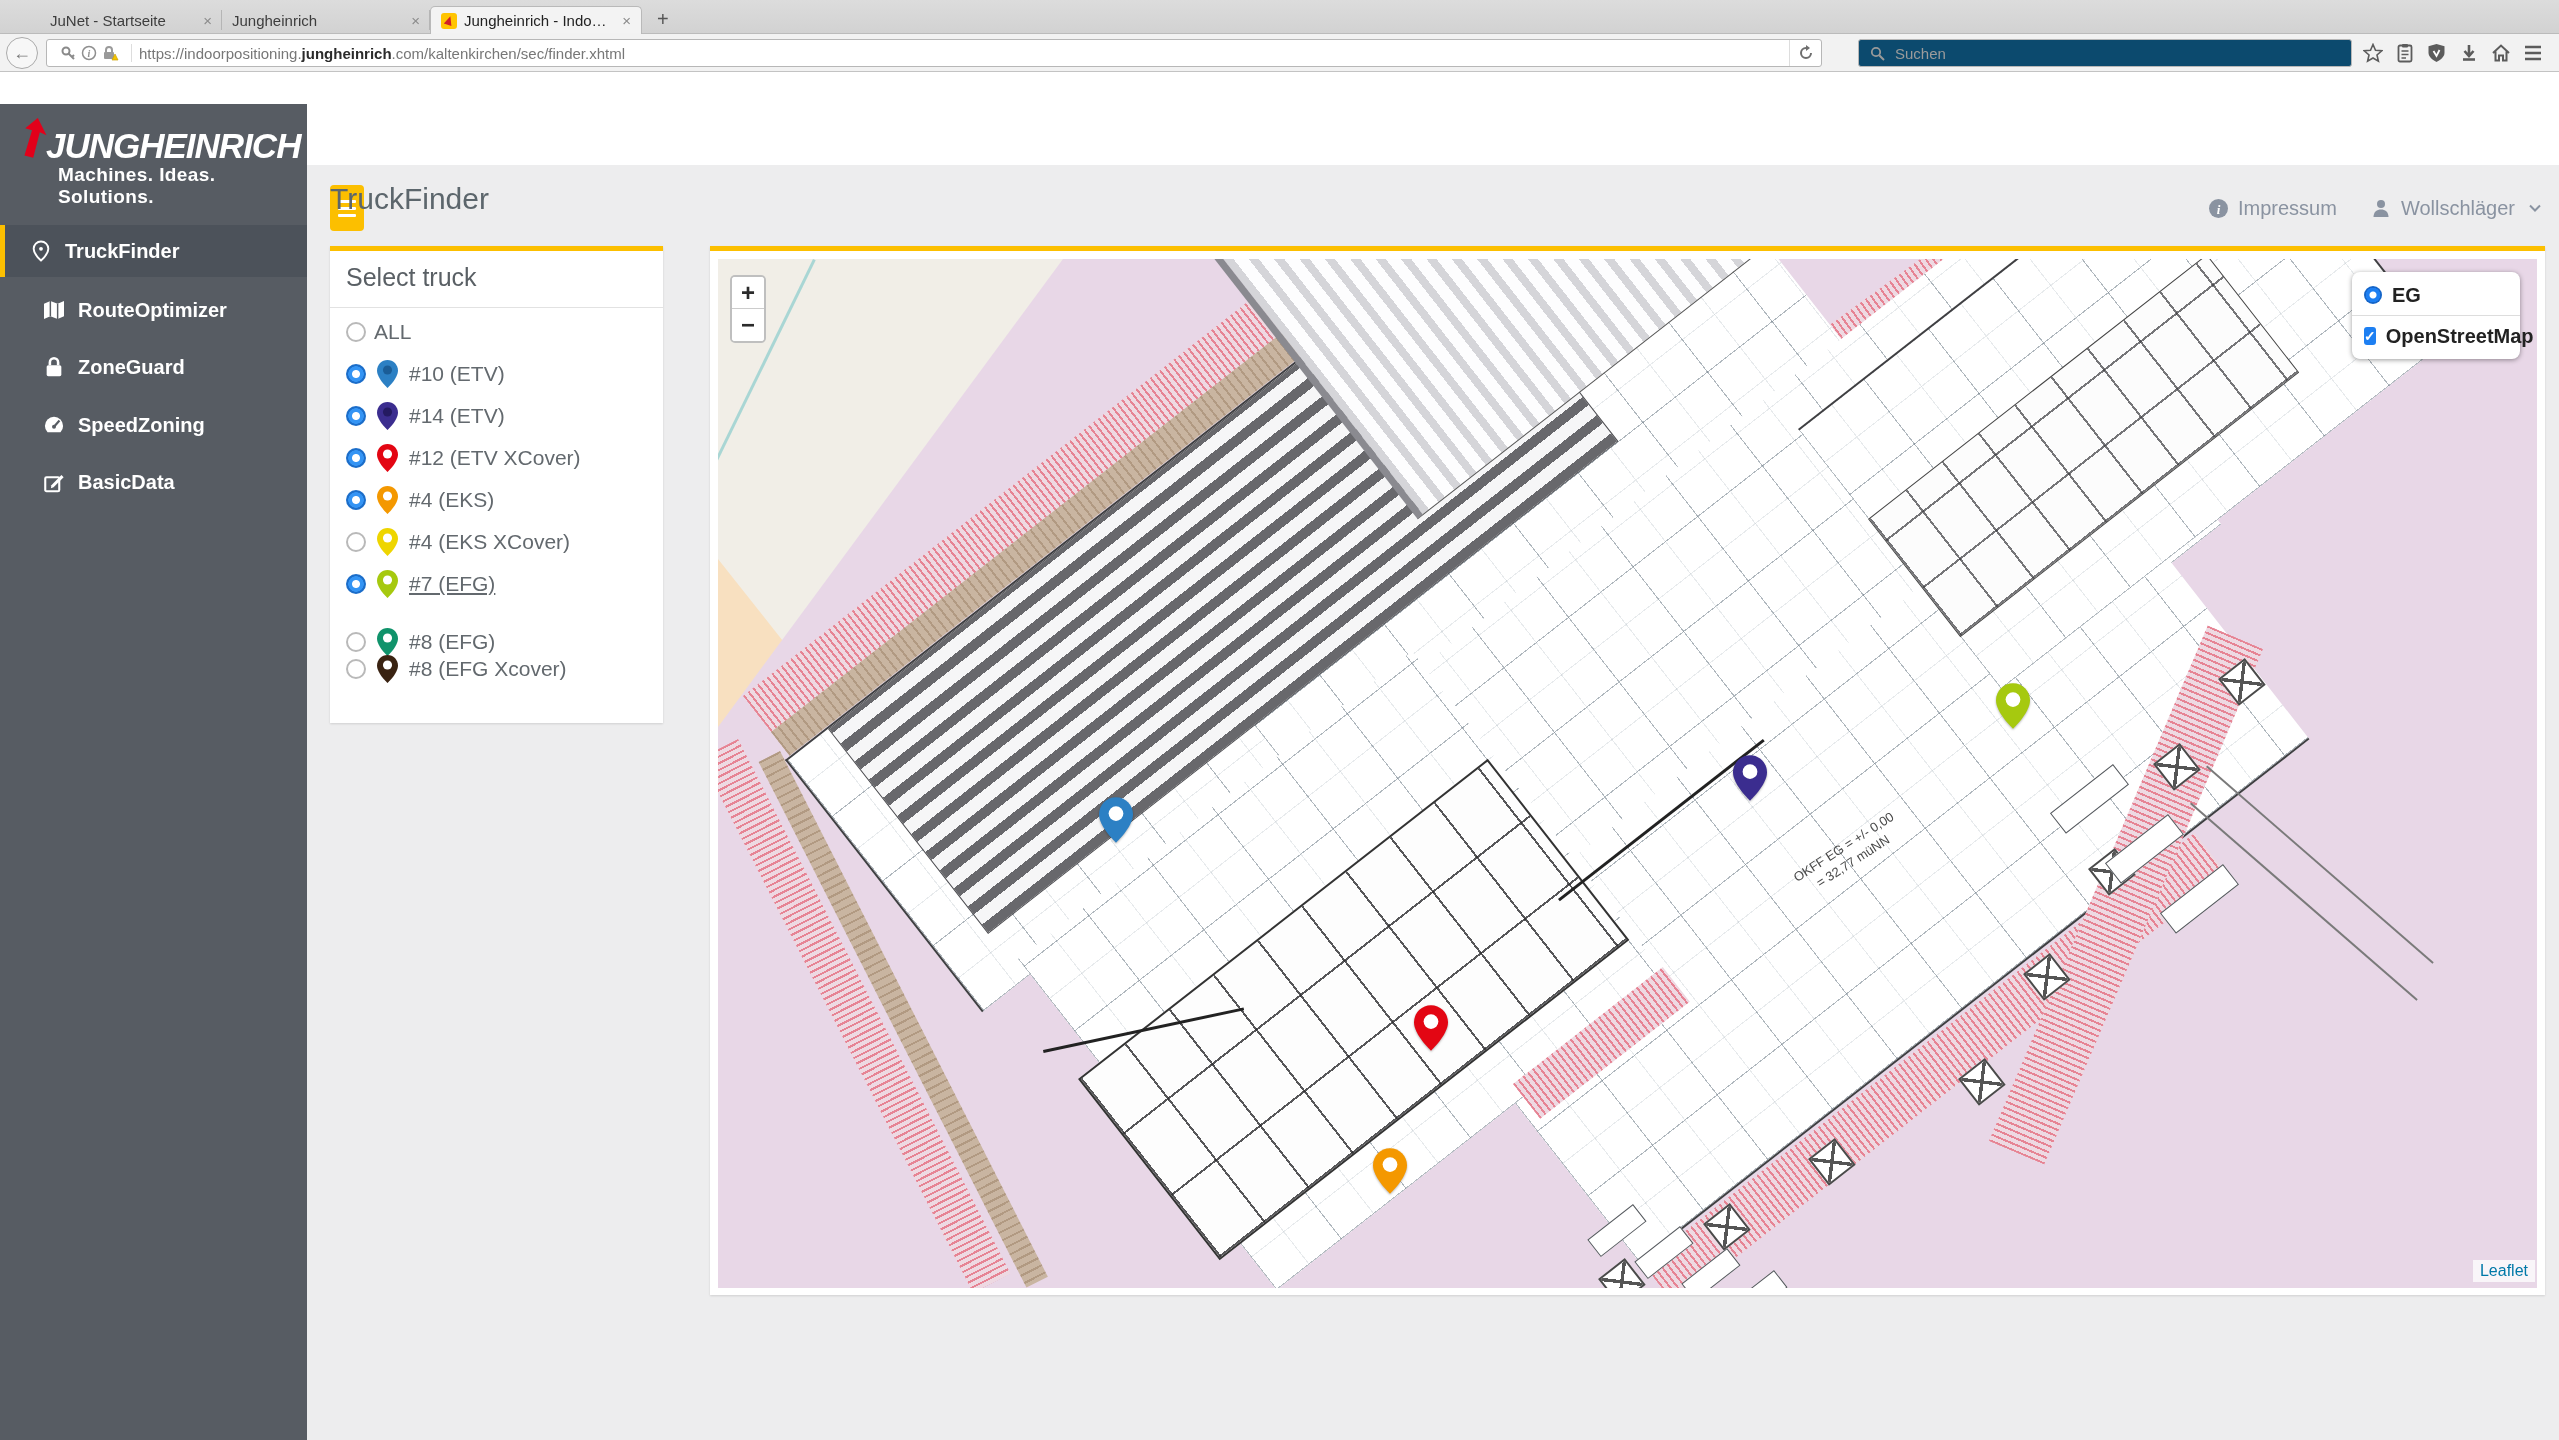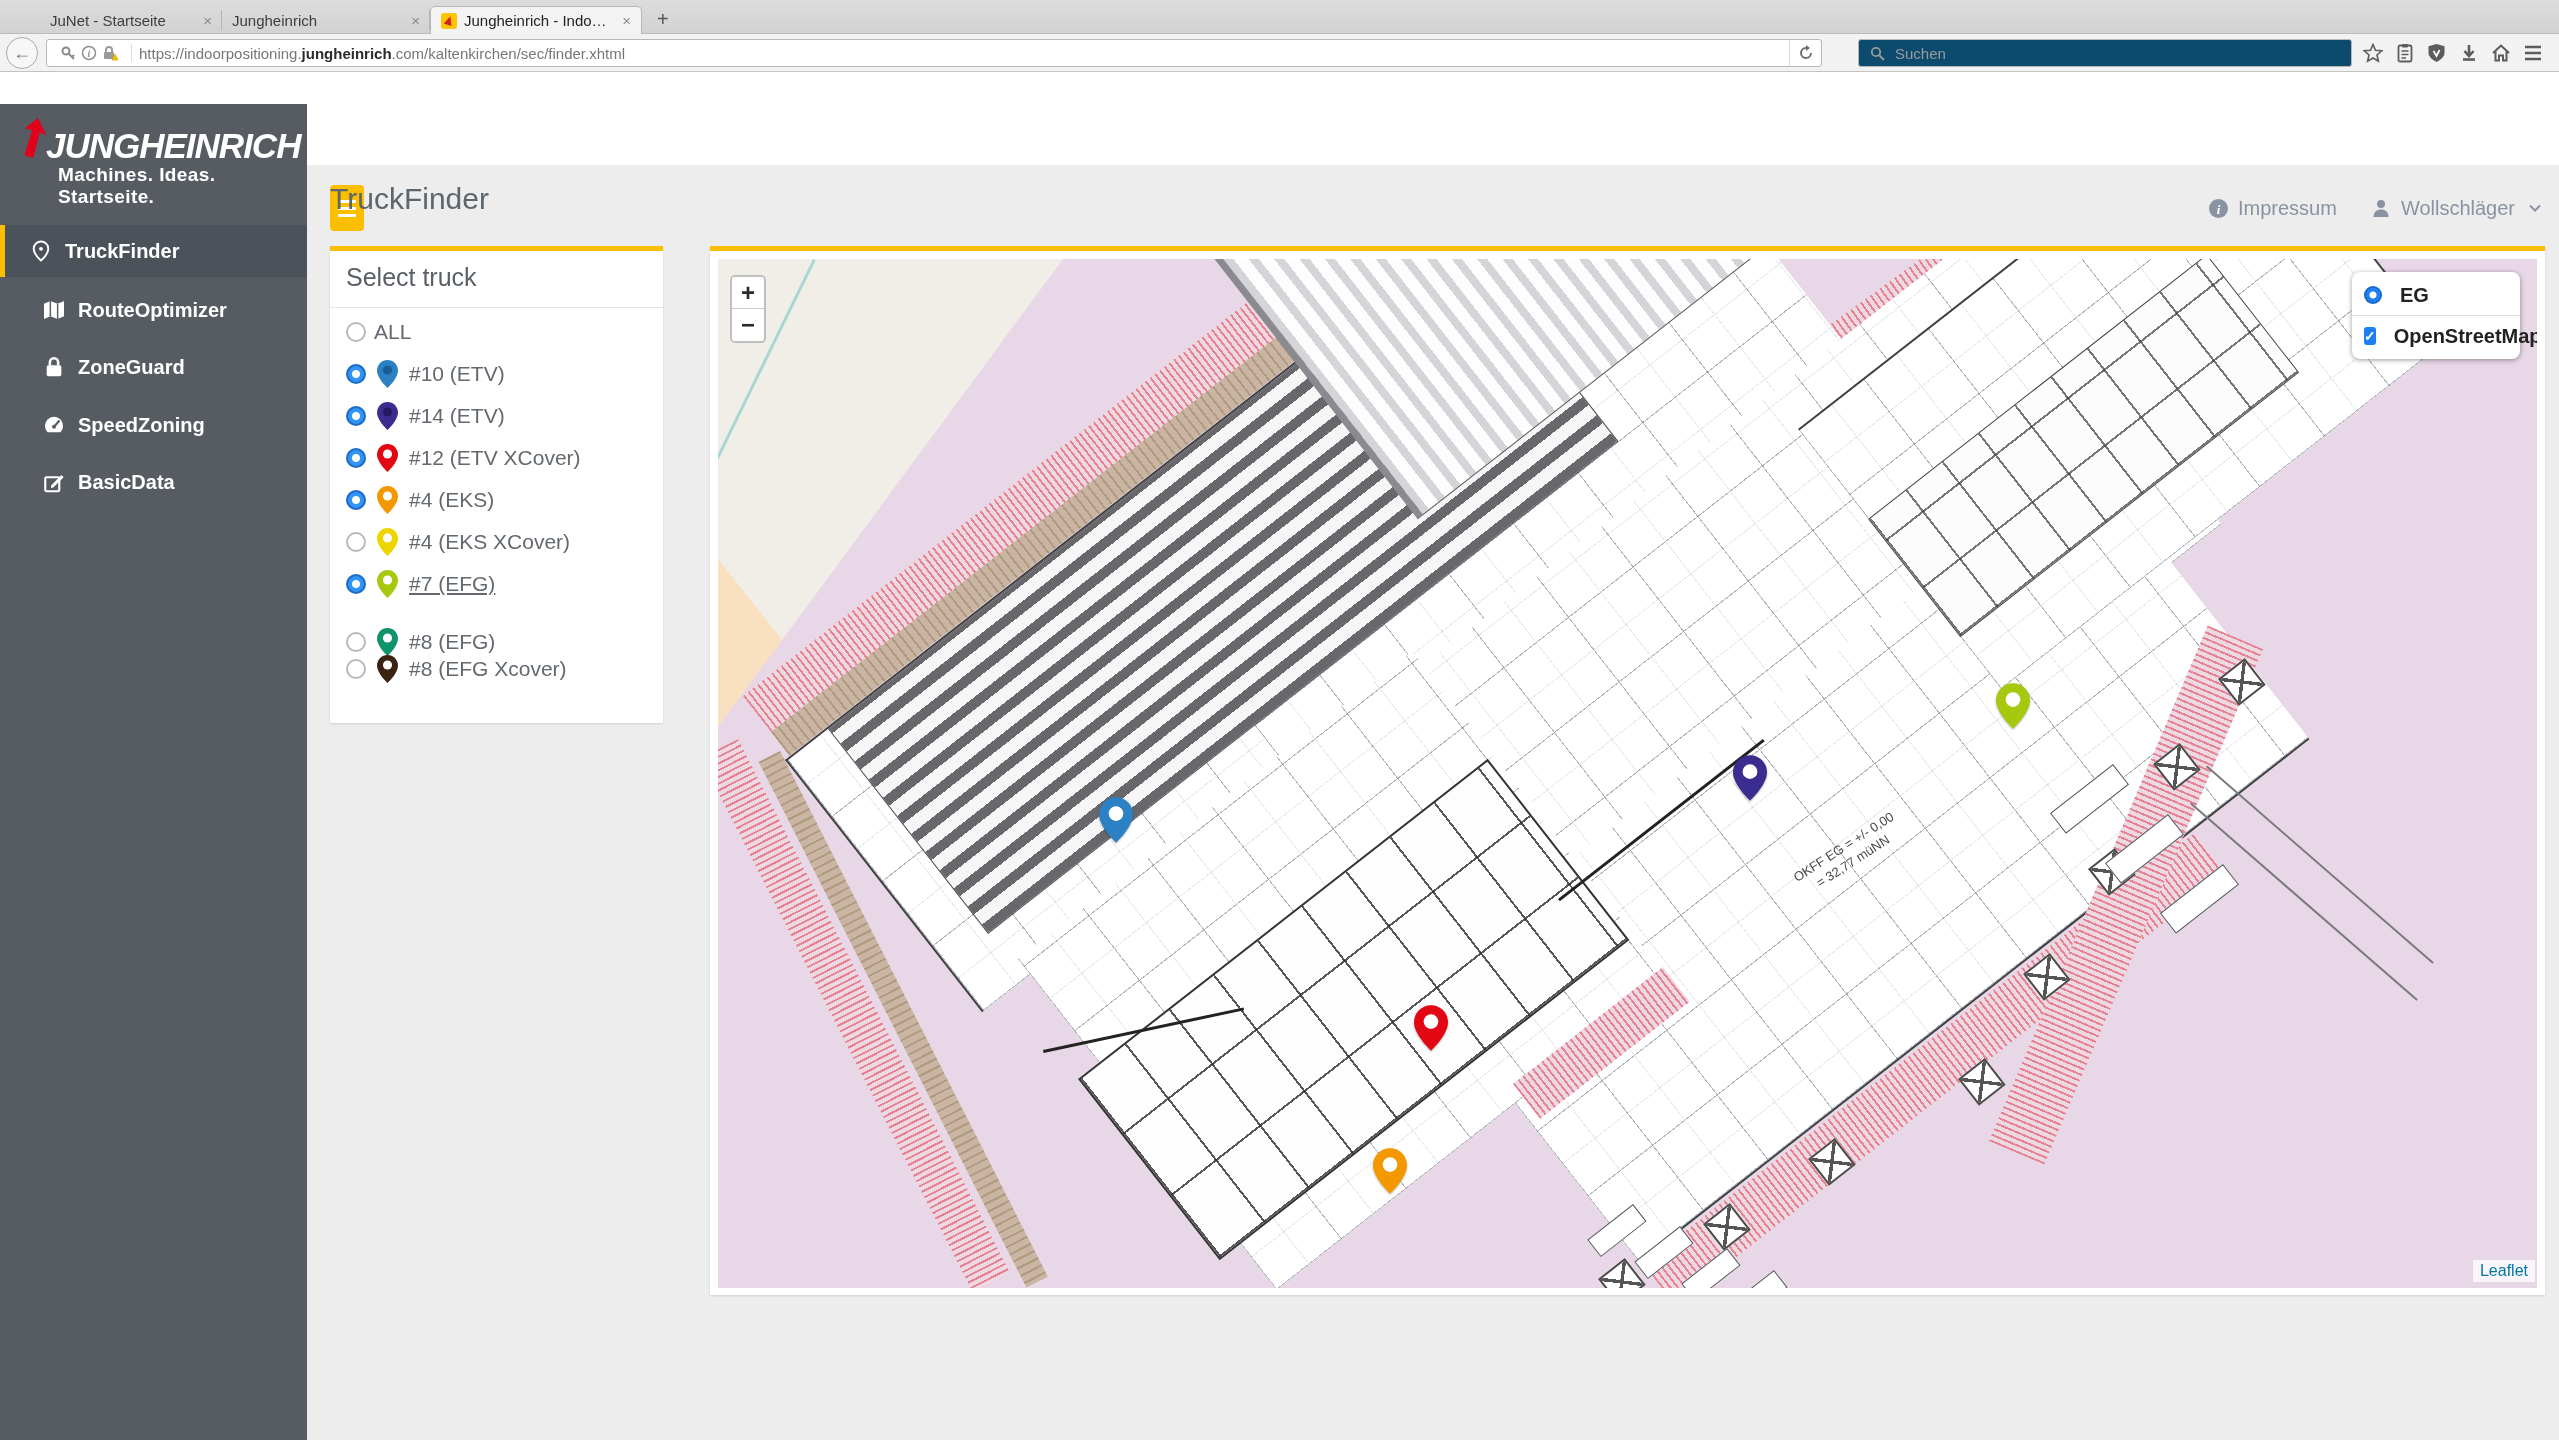--- a/index.html
+++ b/index.html
@@ -115,21 +115,21 @@
   .truckrect { background:#fff; border:1.5px solid #55595e; }
   .pin { filter:drop-shadow(0 1px 1px rgba(0,0,0,.3)); }
   #zoomctl { position:absolute; left:12px; top:16px; width:36px; background:#fff;
              border:2px solid rgba(0,0,0,.25); border-radius:5px; overflow:hidden; }
   .zbtn { width:100%; height:32px; display:flex; align-items:center; justify-content:center;
           font-size:24px; font-weight:bold; color:#2b2b2b; background:#fff; }
   .zbtn:first-child { border-bottom:1px solid #ccc; }
   #legend { position:absolute; left:1634px; top:13px; width:168px; background:#fff;
             border-radius:8px; box-shadow:0 1px 5px rgba(0,0,0,.4); padding:10px 12px;
             font-size:20px; font-weight:bold; color:#222; }
-  .legrow { display:flex; align-items:center; gap:18px; height:26px; }
+  .legrow { display:flex; align-items:center; gap:10px; height:26px; }
   #legdiv { height:1px; background:#ddd; margin:7px -12px; }
   .legradio { width:18px; height:18px; border-radius:50%;
      background:radial-gradient(circle at 50% 50%, #fff 0 3px, #1d7ff2 4px 7px, #1565c8 7.5px); }
   .legcheck { width:18px; height:18px; border-radius:3px; background:#1d7ff2; color:#fff;
               font-size:14px; display:flex; align-items:center; justify-content:center; }
   #attrib { position:absolute; right:2px; bottom:6px; background:rgba(255,255,255,.75);
             padding:2px 7px; font-size:16px; color:#0078a8; }
   #okff { position:absolute; left:1072px; top:578px; transform:rotate(-33deg); font-size:13px;
           color:#4a4a4a; text-align:center; line-height:17px; white-space:nowrap; }
   .ramp { position:absolute; width:2px; background:#7a7a7a; transform-origin:0 0; }
@@ -275,21 +275,21 @@
       </span>
     </div>
   </div>
 
   <div id="sidebar">
     <div id="logo">
       <svg id="logoarrow" width="30" height="40" viewBox="0 0 30 40">
           <path d="M14 40 L17 14 L24 16 L13 0 L2 12 L9 13 L5 39 Z" fill="#e2001a" transform="rotate(8 15 20)"></path>
         </svg>
       <div id="logotext">JUNGHEINRICH</div>
-      <div id="tagline">Machines. Ideas. Startseite.</div>
+      <div id="tagline">Machines. Ideas. Solutions.</div>
     </div>
     <div id="sideitems">
         <div class="sideitem active" style="top: 121px;">
           <span class="navico">
             <svg width="20" height="22" viewBox="0 0 24 30">
               <path d="M12 2 C6.5 2 2 6.5 2 12 C2 19 12 28 12 28 C12 28 22 19 22 12 C22 6.5 17.5 2 12 2 Z" fill="none" stroke="#fff" stroke-width="2.6"></path>
               <circle cx="12" cy="12" r="2.6" fill="#fff"></circle>
             </svg>
           </span>
           <span>TruckFinder</span>

